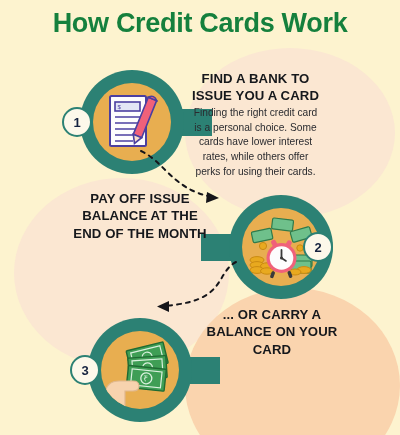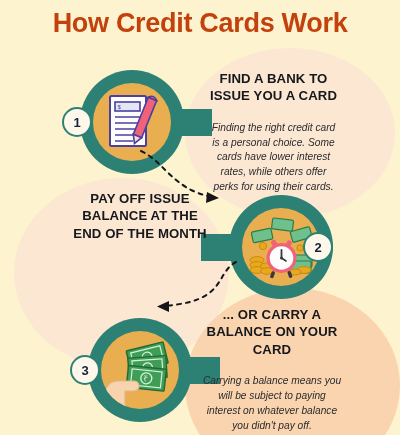--- a/index.html
+++ b/index.html
@@ -17,21 +17,21 @@
   .blob { position:absolute; border-radius:50%; }
   .blob-1 { width:210px; height:170px; left:185px; top:48px;  background:#fbe7d2; }
   .blob-2 { width:215px; height:190px; left:14px;  top:178px; background:#fbe7d2; }
   .blob-3 { width:215px; height:195px; left:185px; top:288px; background:#fad4ae; }
 
   
   .title {
     position:absolute; top:8px; left:0; width:400px;
     text-align:center;
     font-size:27px; font-weight:700; letter-spacing:-0.3px;
-    color:#c2410c;
+    color:#15803d;
   }
 
   
   .step { position:absolute; }
 
   .icon-wrap { position:absolute; width:104px; height:104px; }
   .ring {
     position:absolute; inset:0; border-radius:50%;
     background:#2c8174;
   }
@@ -54,21 +54,21 @@
     z-index:6;
   }
 
   
   .txt { position:absolute; text-align:center; }
   .head {
     font-size:13.2px; font-weight:700; color:#16181c;
     line-height:1.32; letter-spacing:0.1px;
   }
   .body {
-    font-size:10.2px; color:#2a2b2f; line-height:1.45; margin-top:16px;font-style:italic;
+    font-size:10.2px; color:#2a2b2f; line-height:1.45; margin-top:1px;
   }
 
   .arrow { position:absolute; overflow:visible; }
 
   svg { display:block; }
 </style>
 </head>
 <body>
 
 <div class="canvas">
@@ -102,21 +102,21 @@
             <path d="M46 14 Q50.5 9 55 14 Z" fill="#f0617a" stroke="#4b3fa0" stroke-width="1.6"></path>
           </g>
         </svg>
       </div>
     </div>
 
     <div class="badge" style="left:62px; top:107px;">
       <span>1</span>
     </div>
 
-    <div class="txt" style="left:207px; top:70px; width:133px;">
+    <div class="txt" style="left:189px; top:70px; width:133px;">
       <div class="head">FIND A BANK TO ISSUE YOU A CARD</div>
       <div class="body">Finding the right credit card is a personal choice. Some cards have lower interest rates, while others offer perks for using their cards.</div>
     </div>
   </div>
 
   <div class="arrow" style="left:135px; top:148px;">
     <svg width="110" height="60" viewBox="0 0 110 60">
       <path d="M6 3 C 30 14, 38 42, 78 49" fill="none" stroke="#15151a" stroke-width="2" stroke-linecap="round" stroke-dasharray="4 5"></path>
       <path d="M72 44 L84 50 L71 55 Z" fill="#15151a"></path>
     </svg>
@@ -205,17 +205,16 @@
         </svg>
       </div>
     </div>
 
     <div class="badge" style="left:70px; top:355px;">
       <span>3</span>
     </div>
 
     <div class="txt" style="left:202px; top:306px; width:140px;">
       <div class="head">... OR CARRY A BALANCE ON YOUR CARD</div>
-      <div class="body">Carrying a balance means you will be subject to paying interest on whatever balance you didn't pay off.</div>
     </div>
   </div>
 
 </div>
 
 </body></html>

